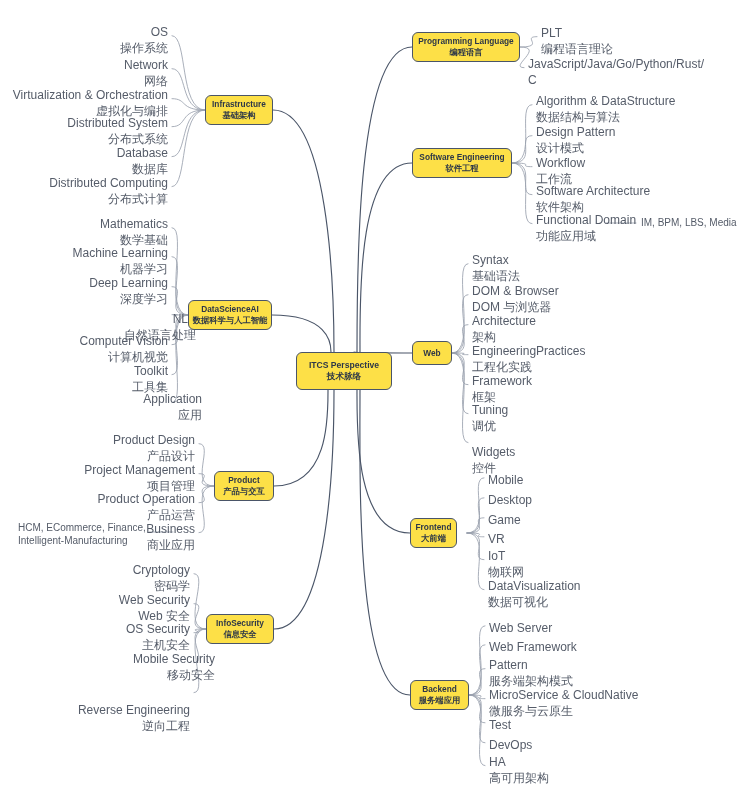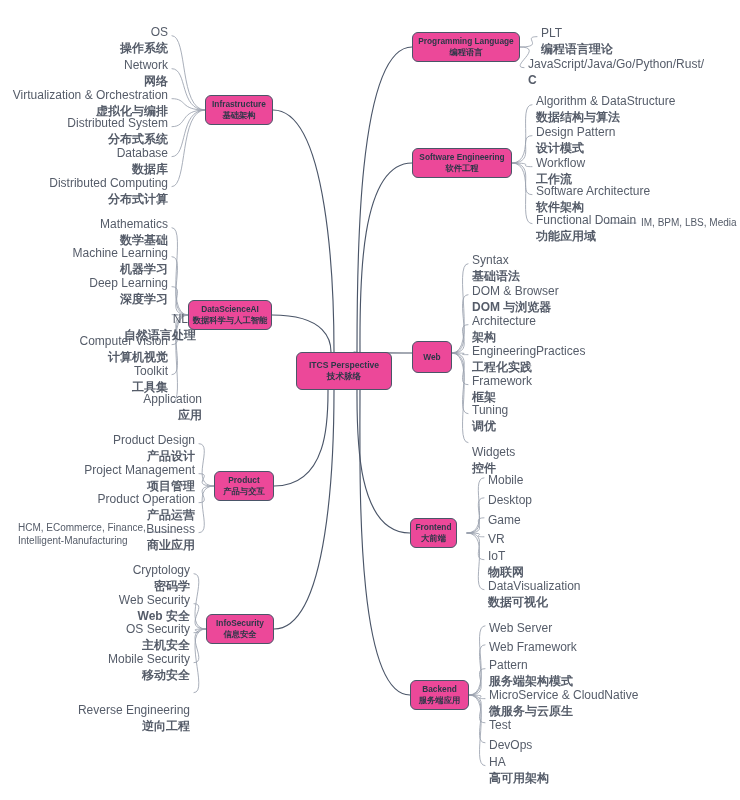--- a/index.html
+++ b/index.html
@@ -3,33 +3,33 @@
 <meta charset="utf-8">
 <style>
   html,body{margin:0;padding:0;background:#ffffff;}
   body{
     width:740px;height:800px;position:relative;overflow:hidden;
     font-family:"Liberation Sans","DejaVu Sans",sans-serif;
   }
   #mindmap{position:absolute;left:0;top:0;width:740px;height:800px;}
   .node-box{
     position:absolute;box-sizing:border-box;
-    border:1.2px solid #4a5568;border-radius:6px;background:#ec4899;
+    border:1.2px solid #4a5568;border-radius:6px;background:#fde047;
     display:flex;flex-direction:column;align-items:center;justify-content:center;
     line-height:1.28;z-index:5;
   }
   .node-box .en{font-size:8.3px;font-weight:bold;color:#2d3748;white-space:nowrap;}
   .node-box .cn{font-size:8.3px;font-weight:bold;color:#2d3748;white-space:nowrap;}
   .center-box .en,.center-box .cn{font-size:8.6px;}
   .leaf{
     position:absolute;line-height:1.34;color:#555c69;font-size:12px;
     white-space:pre;z-index:4;
   }
   .leaf .en{display:block;}
-  .leaf .cn{display:block;font-weight:bold;}
+  .leaf .cn{display:block;}
   .leaf.right{text-align:left;}
   .leaf.left{text-align:right;}
   .subleaf{
     position:absolute;line-height:1.34;color:#555c69;font-size:10px;
     white-space:pre;z-index:4;
   }
 </style>
 </head>
 <body>
 
@@ -136,39 +136,39 @@
     <div class="leaf left" style="top: 521px; left: 0px; width: 195px;"><span class="en">Business</span><span class="cn">商业应用</span></div>
     <div class="subleaf" style="top: 521px; left: 18px;">HCM, ECommerce, Finance,
 Intelligent-Manufacturing</div>
     <div class="node-box" style="left: 206px; top: 614px; width: 68px; height: 30px;">
       <span class="en">InfoSecurity</span>
       <span class="cn">信息安全</span>
     </div>
     <div class="leaf left" style="top: 562px; left: 0px; width: 190px;"><span class="en">Cryptology</span><span class="cn">密码学</span></div>
     <div class="leaf left" style="top: 592px; left: 0px; width: 190px;"><span class="en">Web Security</span><span class="cn">Web 安全</span></div>
     <div class="leaf left" style="top: 621px; left: 0px; width: 190px;"><span class="en">OS Security</span><span class="cn">主机安全</span></div>
-    <div class="leaf left" style="top: 651px; left: 0px; width: 190px;"><span class="en">Mobile Security</span><span class="cn">移动安全</span></div>
+    <div class="leaf left" style="top: 651px; left: 0px; width: 190px; padding-left: 25px;"><span class="en">Mobile Security</span><span class="cn">移动安全</span></div>
     <div class="leaf left" style="top: 681px; left: 0px; width: 190px; margin-top: 21px;"><span class="en">Reverse Engineering</span><span class="cn">逆向工程</span></div>
     <div class="node-box" style="left: 412px; top: 32px; width: 108px; height: 30px;">
       <span class="en">Programming Language</span>
       <span class="cn">编程语言</span>
     </div>
     <div class="leaf right" style="top: 25px; left: 541px;"><span class="en">PLT</span><span class="cn">编程语言理论</span></div>
     <div class="leaf right" style="top: 56px; left: 528px;"><span class="en">JavaScript/Java/Go/Python/Rust/</span><span class="cn">C</span></div>
     <div class="node-box" style="left: 412px; top: 148px; width: 100px; height: 30px;">
       <span class="en">Software Engineering</span>
       <span class="cn">软件工程</span>
     </div>
     <div class="leaf right" style="top: 93px; left: 536px;"><span class="en">Algorithm &amp; DataStructure</span><span class="cn">数据结构与算法</span></div>
     <div class="leaf right" style="top: 124px; left: 536px;"><span class="en">Design Pattern</span><span class="cn">设计模式</span></div>
     <div class="leaf right" style="top: 155px; left: 536px;"><span class="en">Workflow</span><span class="cn">工作流</span></div>
     <div class="leaf right" style="top: 183px; left: 536px;"><span class="en">Software Architecture</span><span class="cn">软件架构</span></div>
     <div class="leaf right" style="top: 212px; left: 536px;"><span class="en">Functional Domain</span><span class="cn">功能应用域</span></div>
     <div class="subleaf" style="top: 216px; left: 641px;">IM, BPM, LBS, Media</div>
-    <div class="node-box" style="left: 412px; top: 341px; width: 40px; height: 32px;">
+    <div class="node-box" style="left: 412px; top: 341px; width: 40px; height: 24px;">
       <span class="en">Web</span>
     </div>
     <div class="leaf right" style="top: 252px; left: 472px;"><span class="en">Syntax</span><span class="cn">基础语法</span></div>
     <div class="leaf right" style="top: 283px; left: 472px;"><span class="en">DOM &amp; Browser</span><span class="cn">DOM 与浏览器</span></div>
     <div class="leaf right" style="top: 313px; left: 472px;"><span class="en">Architecture</span><span class="cn">架构</span></div>
     <div class="leaf right" style="top: 343px; left: 472px;"><span class="en">EngineeringPractices</span><span class="cn">工程化实践</span></div>
     <div class="leaf right" style="top: 373px; left: 472px;"><span class="en">Framework</span><span class="cn">框架</span></div>
     <div class="leaf right" style="top: 402px; left: 472px;"><span class="en">Tuning</span><span class="cn">调优</span></div>
     <div class="leaf right" style="top: 444px; left: 472px;"><span class="en">Widgets</span><span class="cn">控件</span></div>
     <div class="node-box" style="left: 410px; top: 518px; width: 47px; height: 30px;">

